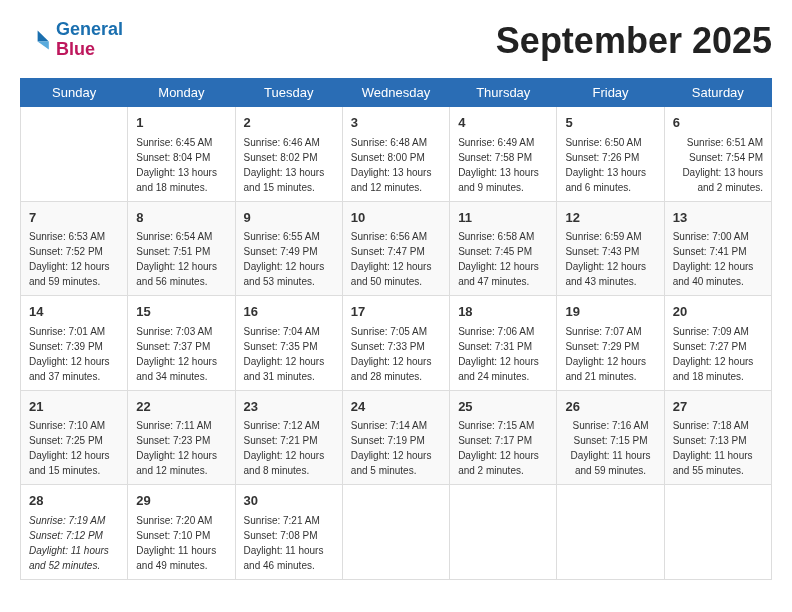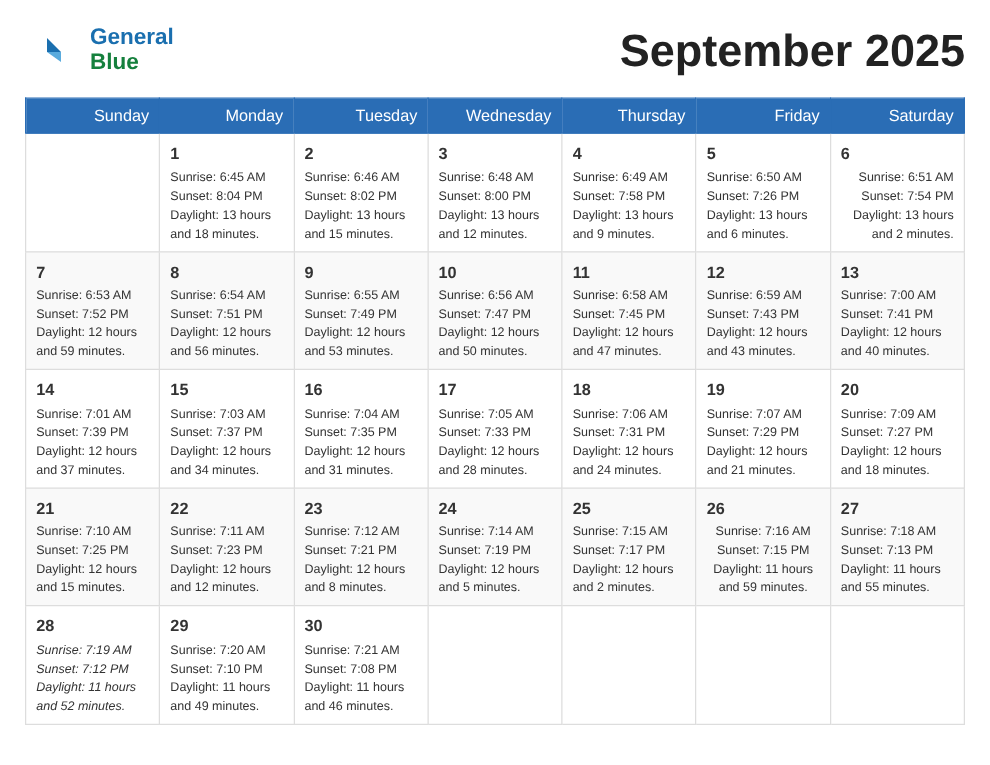--- a/index.html
+++ b/index.html
@@ -12,21 +12,21 @@
     }
     .header {
       display: flex;
       justify-content: space-between;
       align-items: flex-start;
       margin-bottom: 16px;
     }
     .logo {
       display: flex;
       align-items: center;
-      gap: 20px;
+      gap: 4px;
     }
     .logo-text {
       font-size: 18px;
       font-weight: bold;
       color: #333;
       line-height: 1.1;
     }
     .logo-text span {
       color: #1a6faf;
     }
@@ -50,21 +50,21 @@
       width: 100%;
       border-collapse: collapse;
       font-size: 11px;
     }
     thead tr {
       background-color: #2a6db5;
     }
     thead th {
       color: #fff;
       padding: 6px 8px;
-      text-align: right;
+      text-align: center;
       font-size: 13px;
       font-weight: normal;
       border: 1px solid #2a6db5;
     }
     tbody tr {
       border-bottom: 1px solid #ccc;
     }
     tbody td {
       vertical-align: top;
       padding: 6px 8px;
@@ -96,21 +96,21 @@
 <body>
 
 <div class="header">
   <div class="logo">
     <svg class="logo-icon" viewBox="0 0 40 40">
       <polygon points="22,8 36,22 22,22" fill="#1a6faf"></polygon>
       <polygon points="22,22 36,22 36,32" fill="#5aabdd"></polygon>
     </svg>
     <div class="logo-text">
       <div><span>General</span></div>
-      <div><span style="color:#15803d">Blue</span></div>
+      <div><span style="color:#be185d">Blue</span></div>
     </div>
   </div>
   <div class="title-block">
     <div class="month-title">September 2025</div>
   </div>
 </div>
 
 <table>
   <thead>
     <tr id="header-row">

